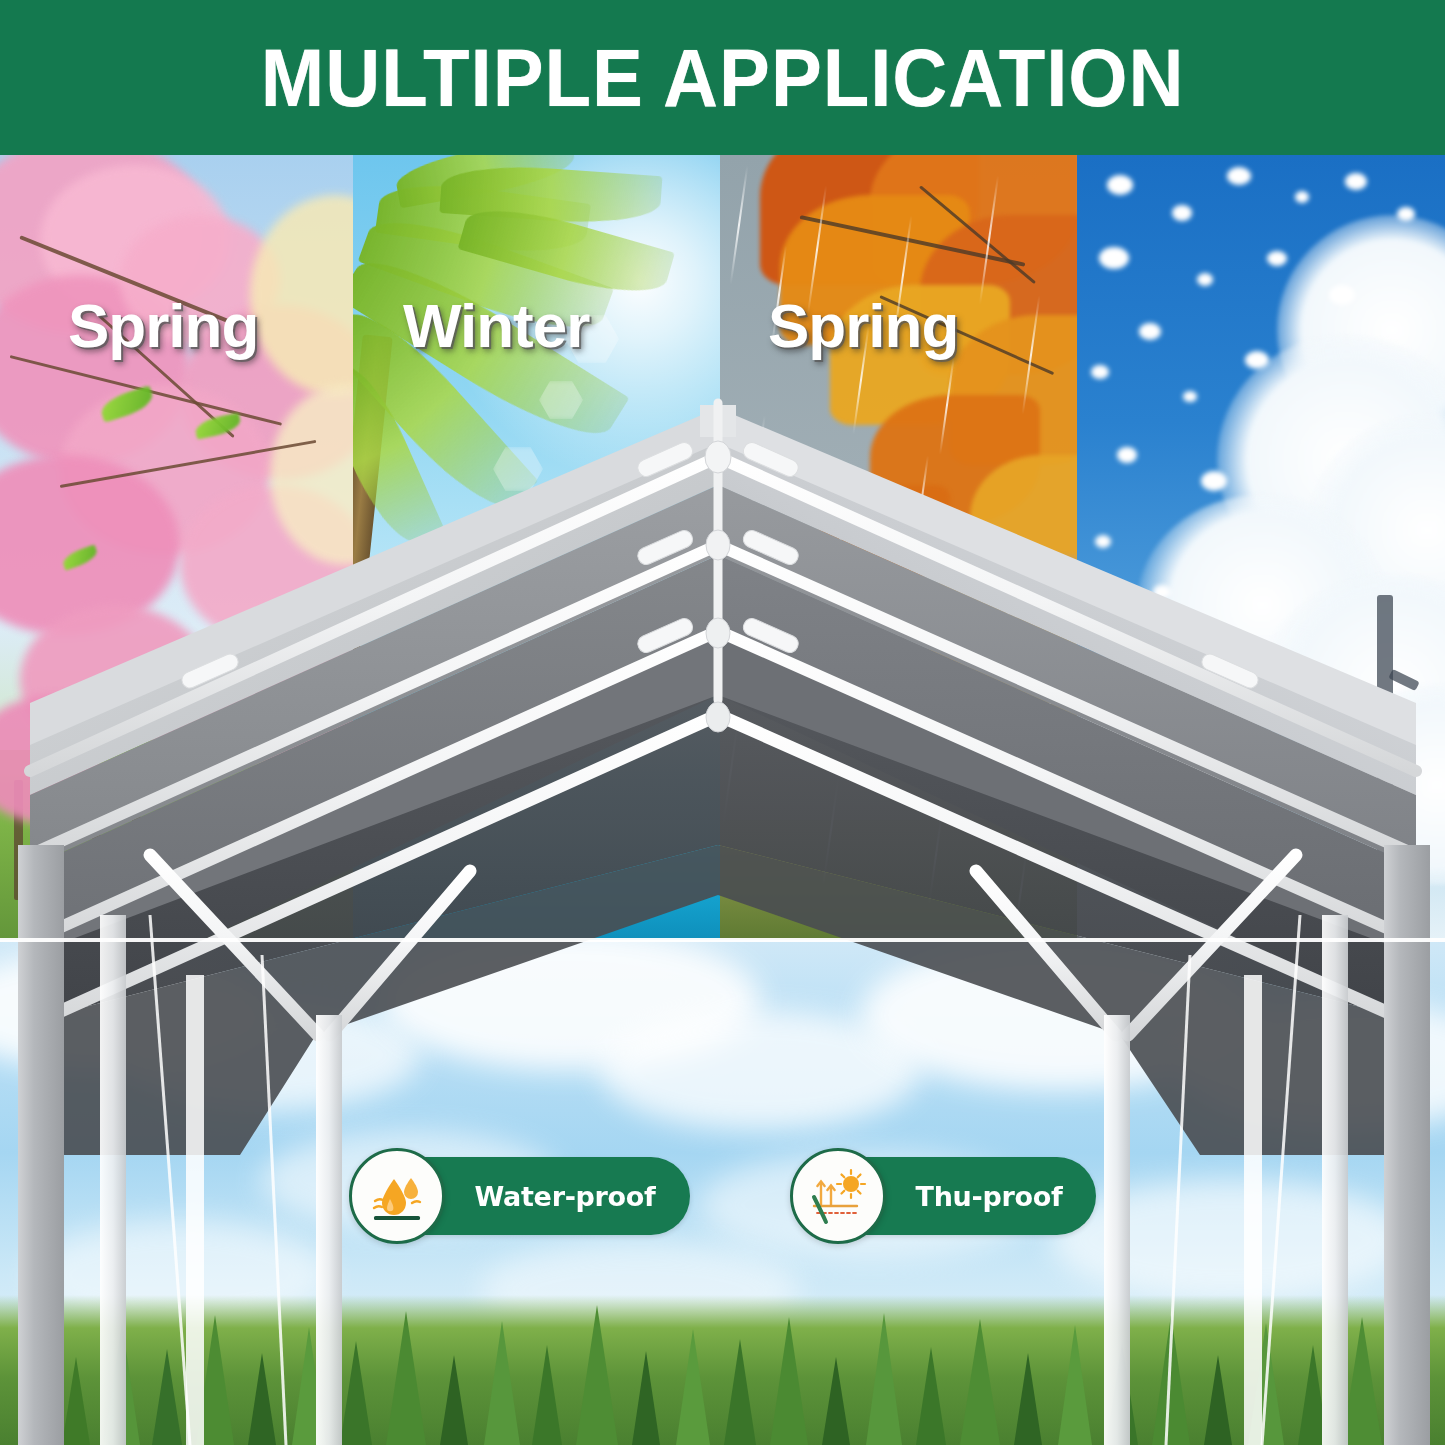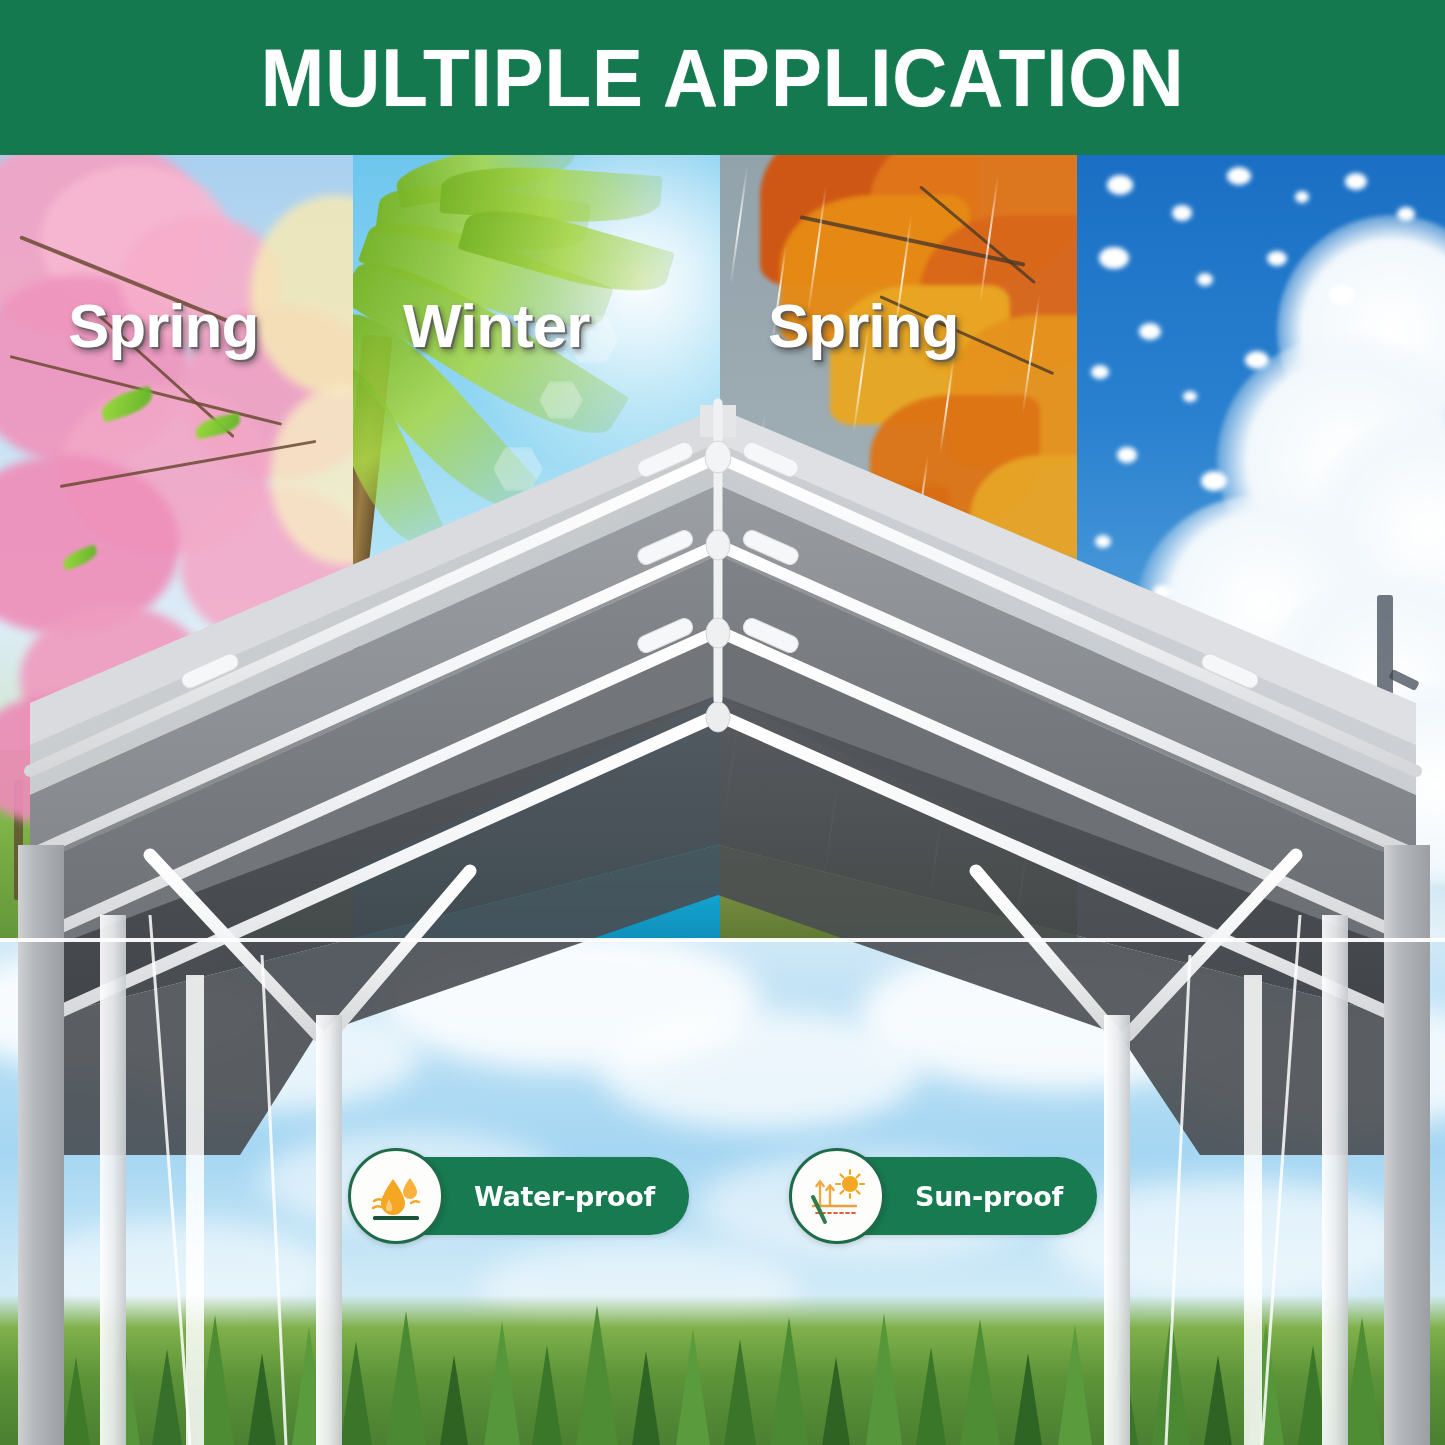--- a/index.html
+++ b/index.html
@@ -539,21 +539,21 @@
             <polyline points="10.4,21 14,16.4 17.6,21" fill="none"></polyline>
             <line x1="24" y1="40" x2="24" y2="21"></line>
             <polyline points="20.4,25 24,20.4 27.6,25" fill="none"></polyline>
           </g>
           <line x1="7" y1="41" x2="50" y2="41" stroke="#e8a13c" stroke-width="2.4" stroke-linecap="round"></line>
           <line x1="10" y1="48" x2="50" y2="48" stroke="#e0603a" stroke-width="1.8" stroke-dasharray="3 3" stroke-linecap="round"></line>
           <path d="M7 32 q8 16 12 25" stroke="#2e7d4f" stroke-width="4" fill="none" stroke-linecap="round"></path>
         </svg>
       </div>
       <div class="badge-pill">
-        <span class="badge-text">Sun-proof</span>
+        <span class="badge-text">Thu-proof</span>
       </div>
     </div>
   </div>
 
   <div class="header-banner">
     <div class="header-title">MULTIPLE APPLICATION</div>
   </div>
 
 </div>
 

